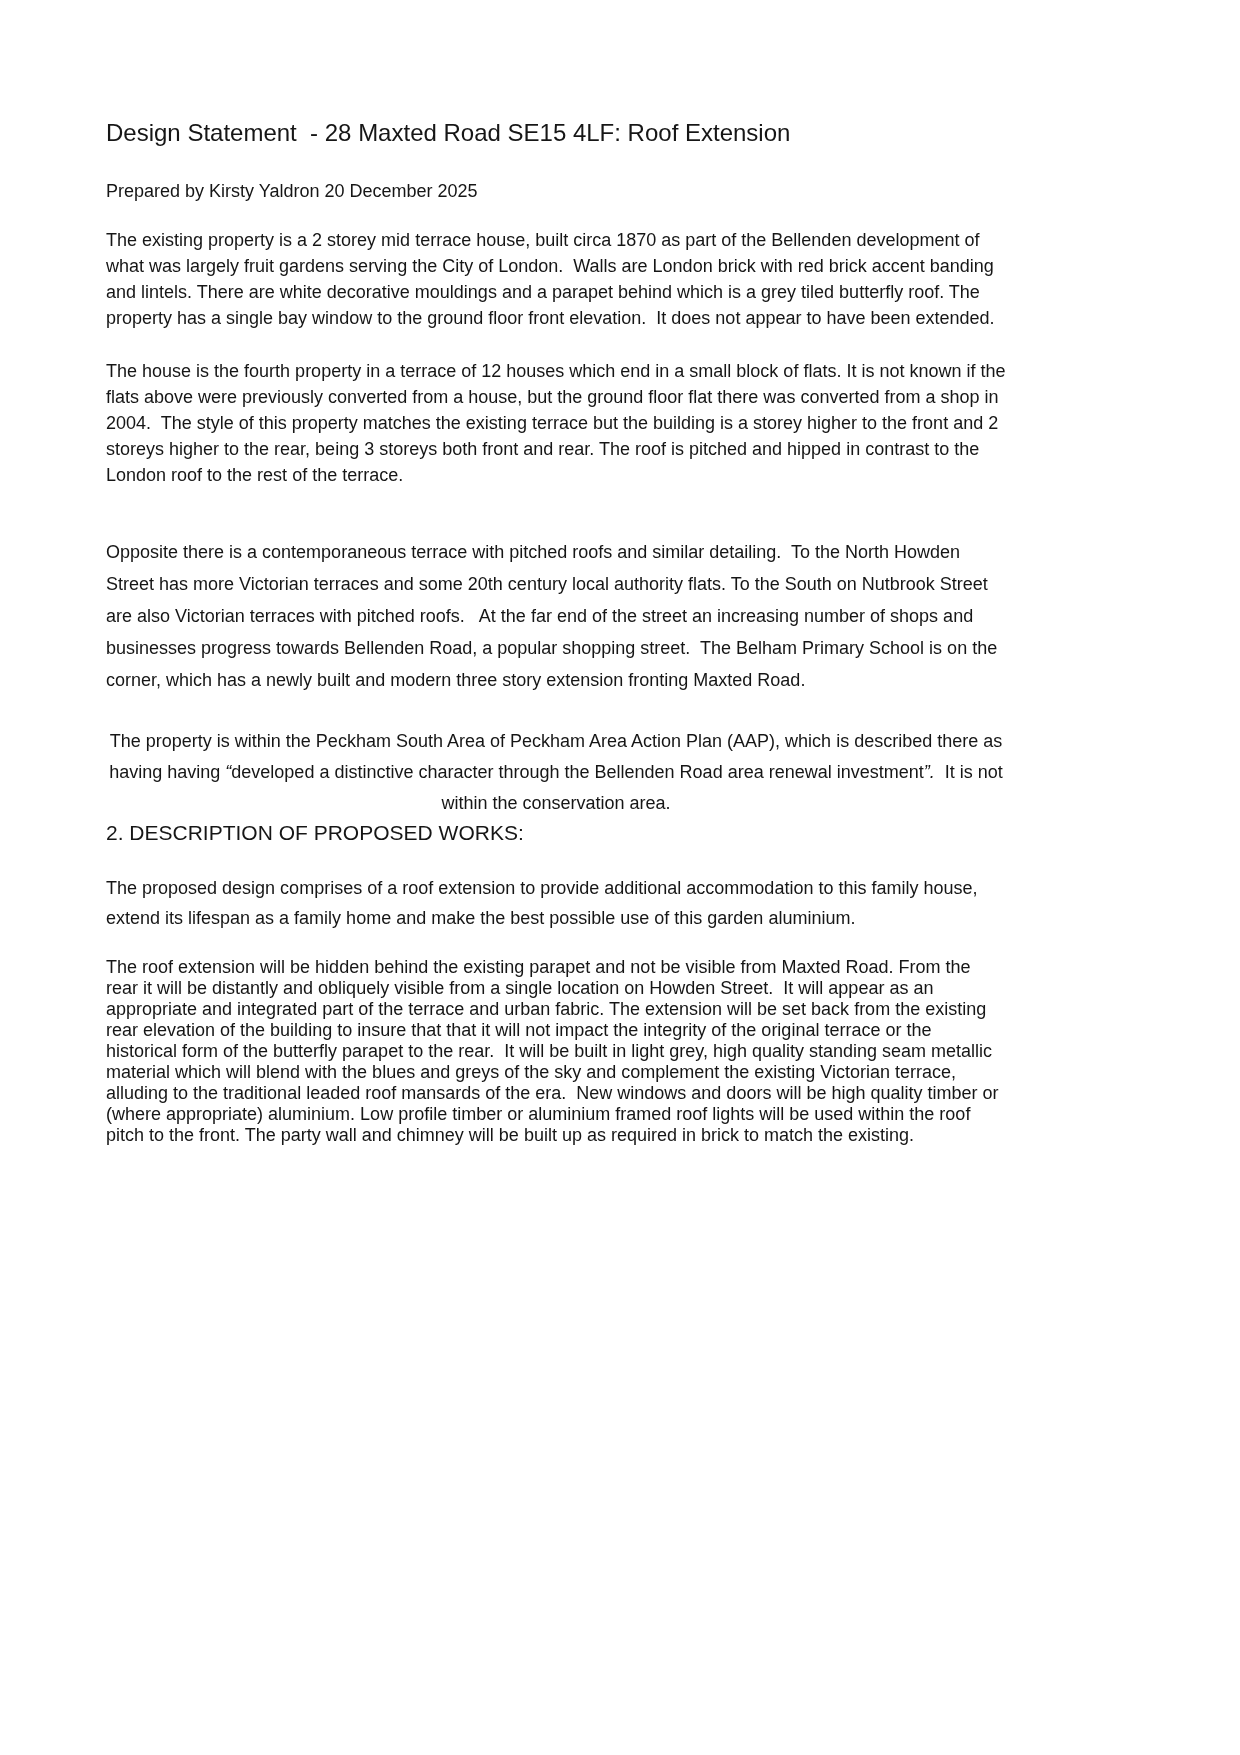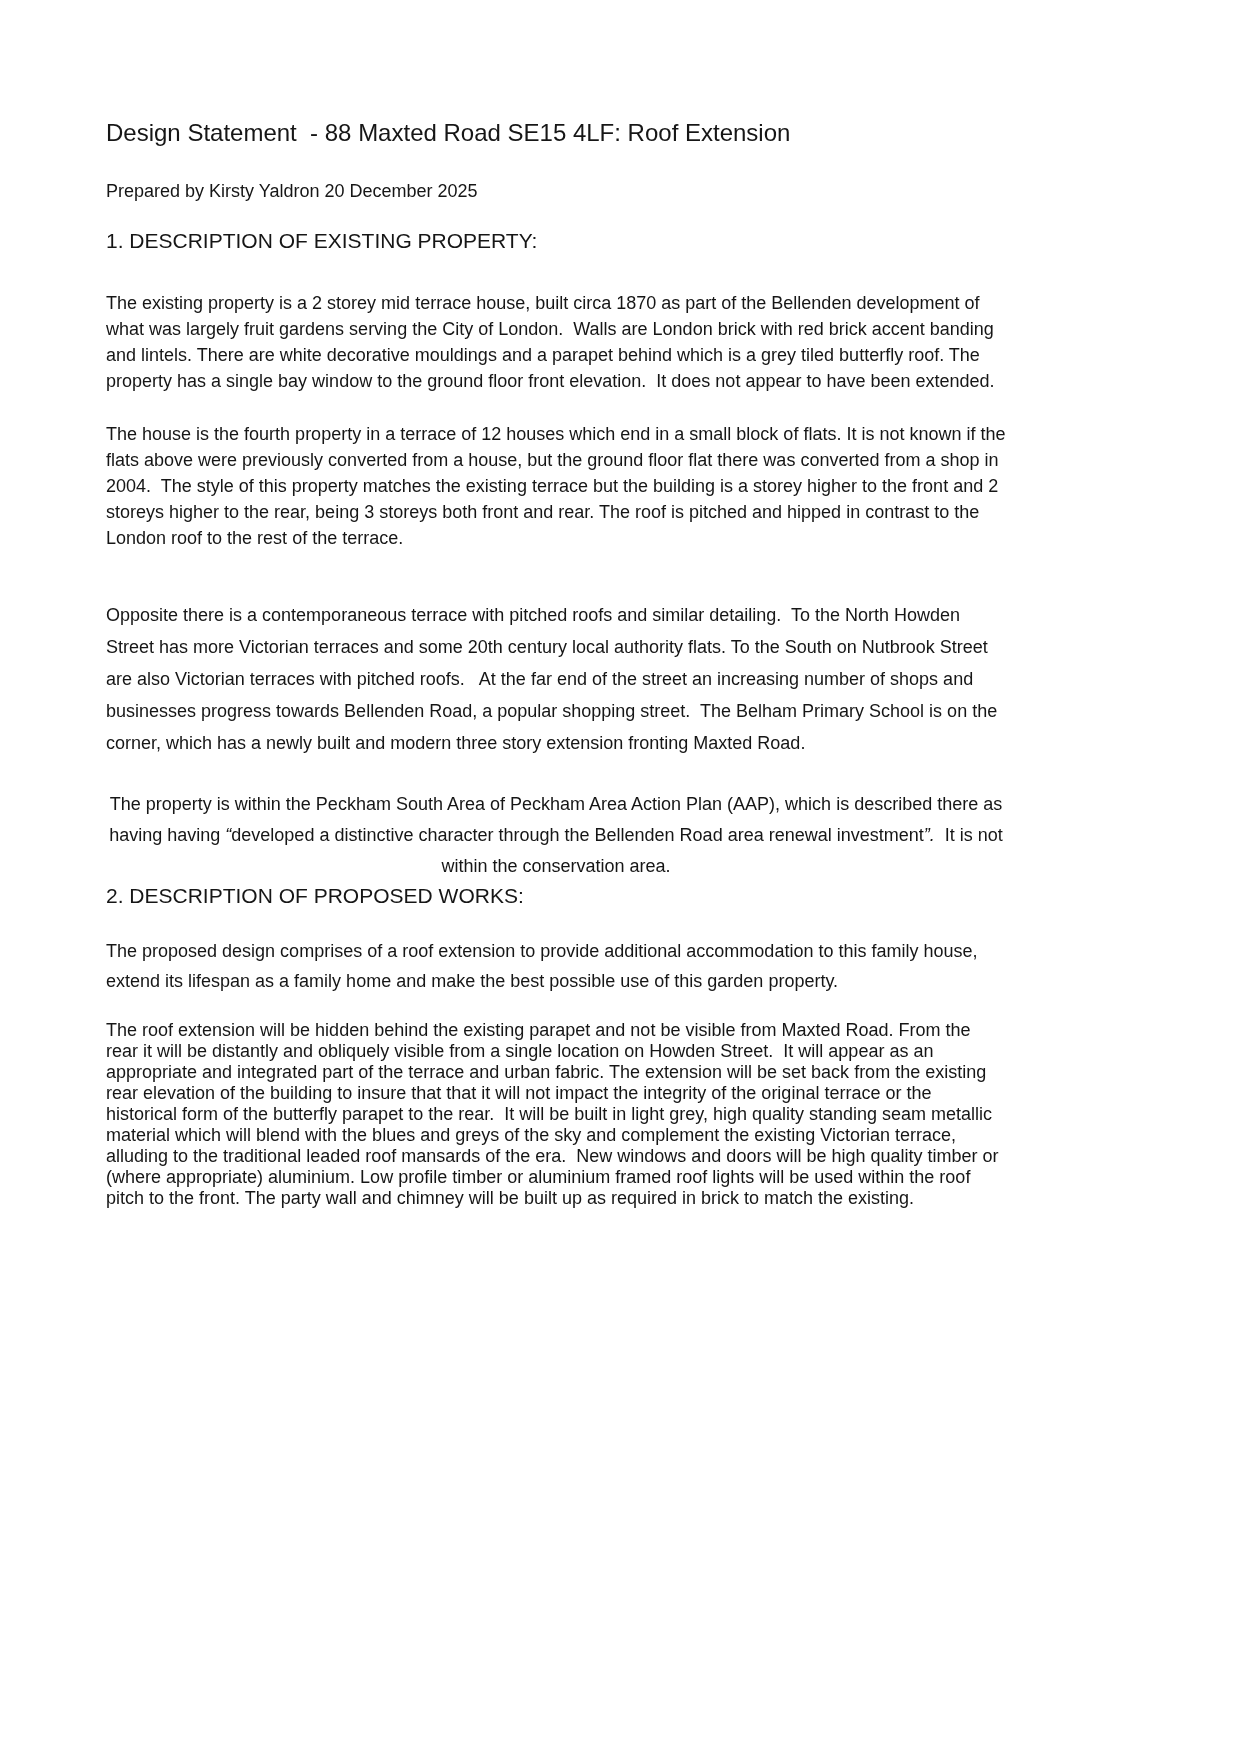--- a/index.html
+++ b/index.html
@@ -57,34 +57,33 @@
   .mb24 { margin-bottom: 24px; }
   .mb0  { margin-bottom: 0; }
   .qmark { font-style: italic; }
 </style>
 </head>
 <body>
 
 <div class="page">
   <div class="content">
 
-    <div class="title">Design Statement  - 88 Maxted Road SE15 4LF: Roof Extension</div>
+    <div class="title">Design Statement  - 28 Maxted Road SE15 4LF: Roof Extension</div>
 
     <div class="byline">Prepared by Kirsty Yaldron 20 December 2025</div>
 
-    <div class="heading">1. DESCRIPTION OF EXISTING PROPERTY:</div>
 
     <p>The existing property is a 2 storey mid terrace house, built circa 1870 as part of the Bellenden development of what was largely fruit gardens serving the City of London.  Walls are London brick with red brick accent banding and lintels. There are white decorative mouldings and a parapet behind which is a grey tiled butterfly roof. The property has a single bay window to the ground floor front elevation.  It does not appear to have been extended.</p>
 
     <p class="mb30">The house is the fourth property in a terrace of 12 houses which end in a small block of flats. It is not known if the flats above were previously converted from a house, but the ground floor flat there was converted from a shop in 2004.  The style of this property matches the existing terrace but the building is a storey higher to the front and 2 storeys higher to the rear, being 3 storeys both front and rear. The roof is pitched and hipped in contrast to the London roof to the rest of the terrace.</p>
 
     <p class="lh32 mb30">Opposite there is a contemporaneous terrace with pitched roofs and similar detailing.  To the North Howden Street has more Victorian terraces and some 20th century local authority flats. To the South on Nutbrook Street are also Victorian terraces with pitched roofs.   At the far end of the street an increasing number of shops and businesses progress towards Bellenden Road, a popular shopping street.  The Belham Primary School is on the corner, which has a newly built and modern three story extension fronting Maxted Road.</p>
 
     <p class="lh31 mb0"><span>The property is within the Peckham South Area of Peckham Area Action Plan (AAP), which is described there as having having </span><span class="qmark">“</span><span>developed a distinctive character through the Bellenden Road area renewal investment</span><span class="qmark">”.</span><span>  It is not within the conservation area.</span></p>
 
     <div class="heading heading2">2. DESCRIPTION OF PROPOSED WORKS:</div>
 
-    <p class="lh30 mb24">The proposed design comprises of a roof extension to provide additional accommodation to this family house, extend its lifespan as a family home and make the best possible use of this garden property.</p>
+    <p class="lh30 mb24">The proposed design comprises of a roof extension to provide additional accommodation to this family house, extend its lifespan as a family home and make the best possible use of this garden aluminium.</p>
 
     <p class="lh295">The roof extension will be hidden behind the existing parapet and not be visible from Maxted Road. From the rear it will be distantly and obliquely visible from a single location on Howden Street.  It will appear as an appropriate and integrated part of the terrace and urban fabric. The extension will be set back from the existing rear elevation of the building to insure that that it will not impact the integrity of the original terrace or the historical form of the butterfly parapet to the rear.  It will be built in light grey, high quality standing seam metallic material which will blend with the blues and greys of the sky and complement the existing Victorian terrace, alluding to the traditional leaded roof mansards of the era.  New windows and doors will be high quality timber or (where appropriate) aluminium. Low profile timber or aluminium framed roof lights will be used within the roof pitch to the front. The party wall and chimney will be built up as required in brick to match the existing.</p>
 
   </div>
 </div>
 
 </body></html>

